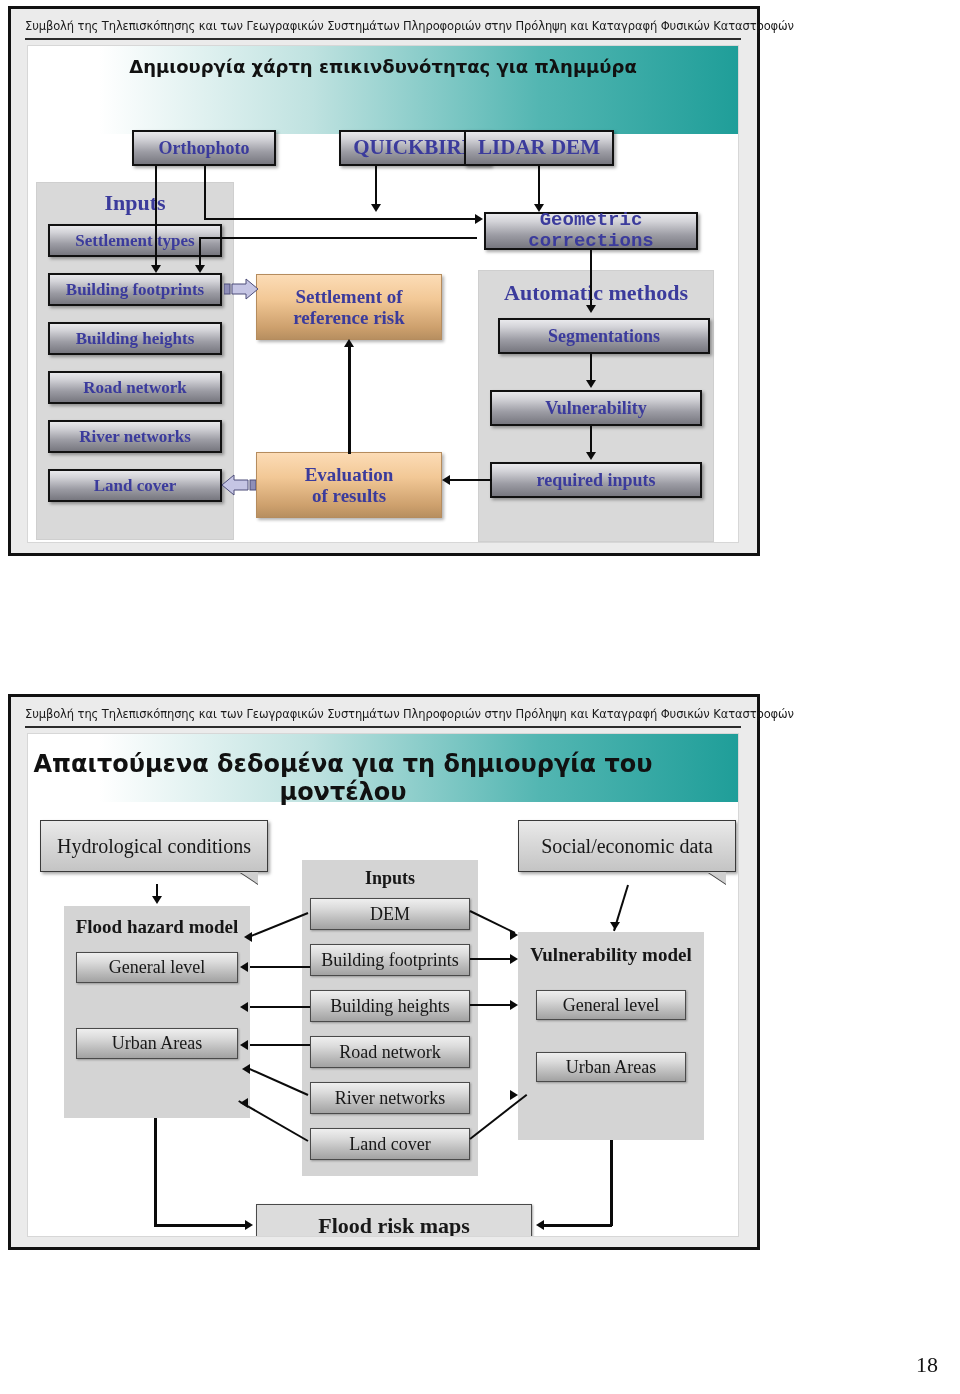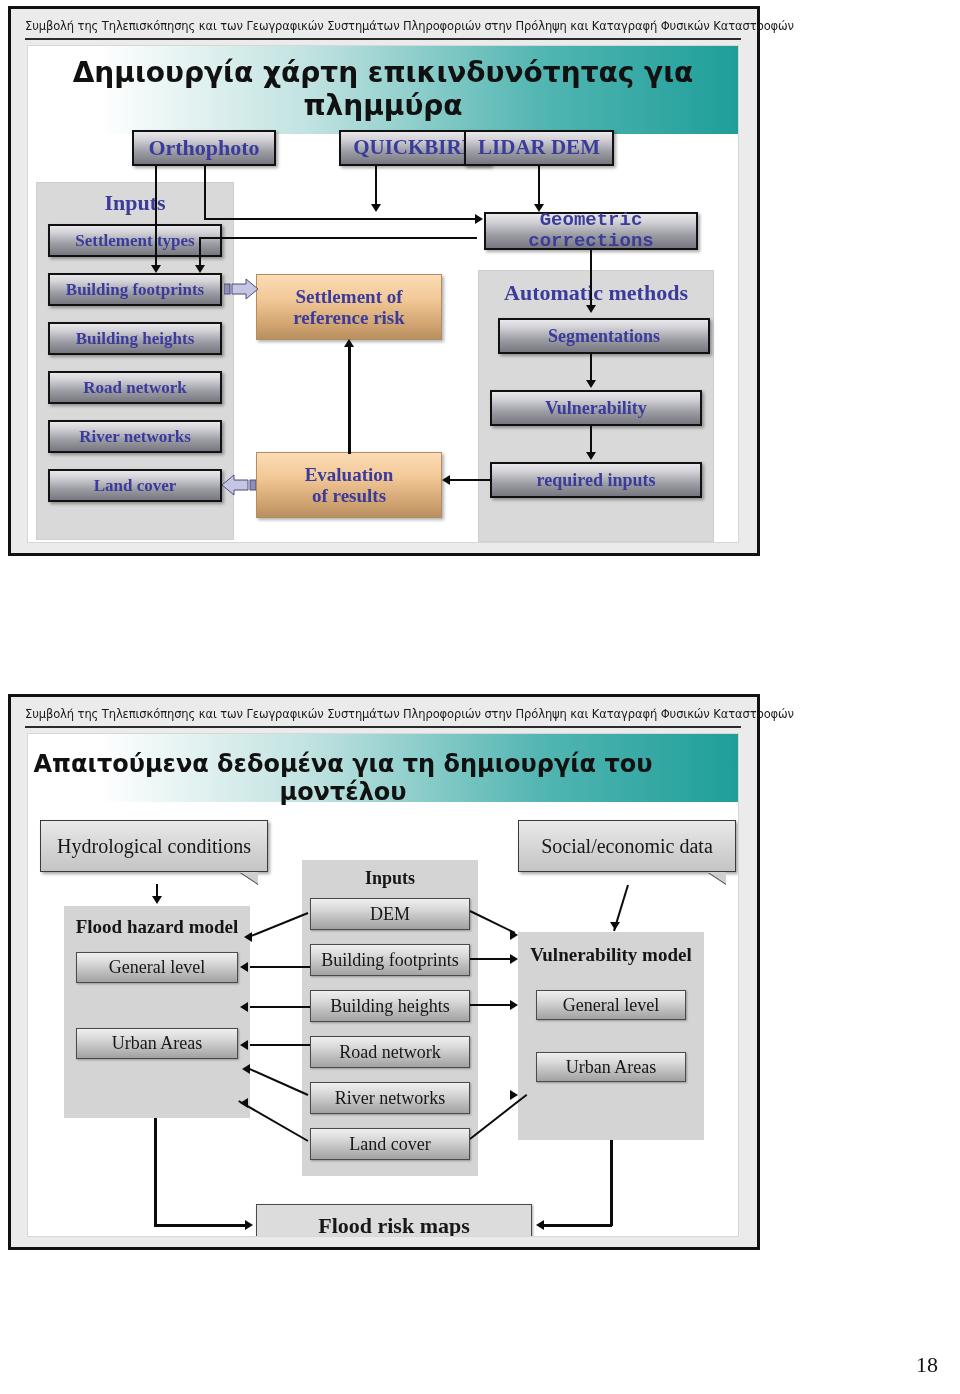--- a/index.html
+++ b/index.html
@@ -60,21 +60,21 @@
   #s1-banner{height:88px;}
   #s2-banner{height:68px;}
   .title-line{
     position:absolute;
     width:100%;
     text-align:center;
     font-family:"DejaVu Sans", sans-serif;
     font-weight:bold;
     color:#111111;
   }
-  #s1-title1{top:10px;font-size:28px;}
+  #s1-title1{top:10px;font-size:18px;}
   #s1-title2{top:44px;font-size:24px;}
   #s2-title1{top:16px;font-size:24px;left:-40px;}
 
   
   .shape{
     position:absolute;
     box-sizing:border-box;
     display:flex;
     align-items:center;
     justify-content:center;
@@ -192,21 +192,21 @@
   <div class="slide-frame" id="slide1-frame">
 
     <div class="slide-header">Συμβολή της Τηλεπισκόπησης και των Γεωγραφικών Συστημάτων Πληροφοριών στην Πρόληψη και Καταγραφή Φυσικών Καταστροφών</div>
 
     <div class="slide-body">
 
       <div class="title-banner" id="s1-banner">
         <div class="title-line" id="s1-title1">Δημιουργία χάρτη επικινδυνότητας για πλημμύρα</div>
       </div>
 
-      <div class="shape grey-box" style="left:104px;top:84px;width:144px;height:36px;font-size:22px;">
+      <div class="shape grey-box" style="left:104px;top:84px;width:144px;height:36px;font-size:18px;">
         <span>Orthophoto</span>
       </div>
       <div class="shape grey-box" style="left:272px;top:84px;width:152px;height:36px;font-size:21px;margin-left:39px;">
         <span>QUICKBIRD</span>
       </div>
       <div class="shape grey-box" style="left:436px;top:84px;width:150px;height:36px;font-size:21px;">
         <span>LIDAR DEM</span>
       </div>
 
       <div class="shape panel" style="left:8px;top:136px;width:198px;height:358px;display:block;">

